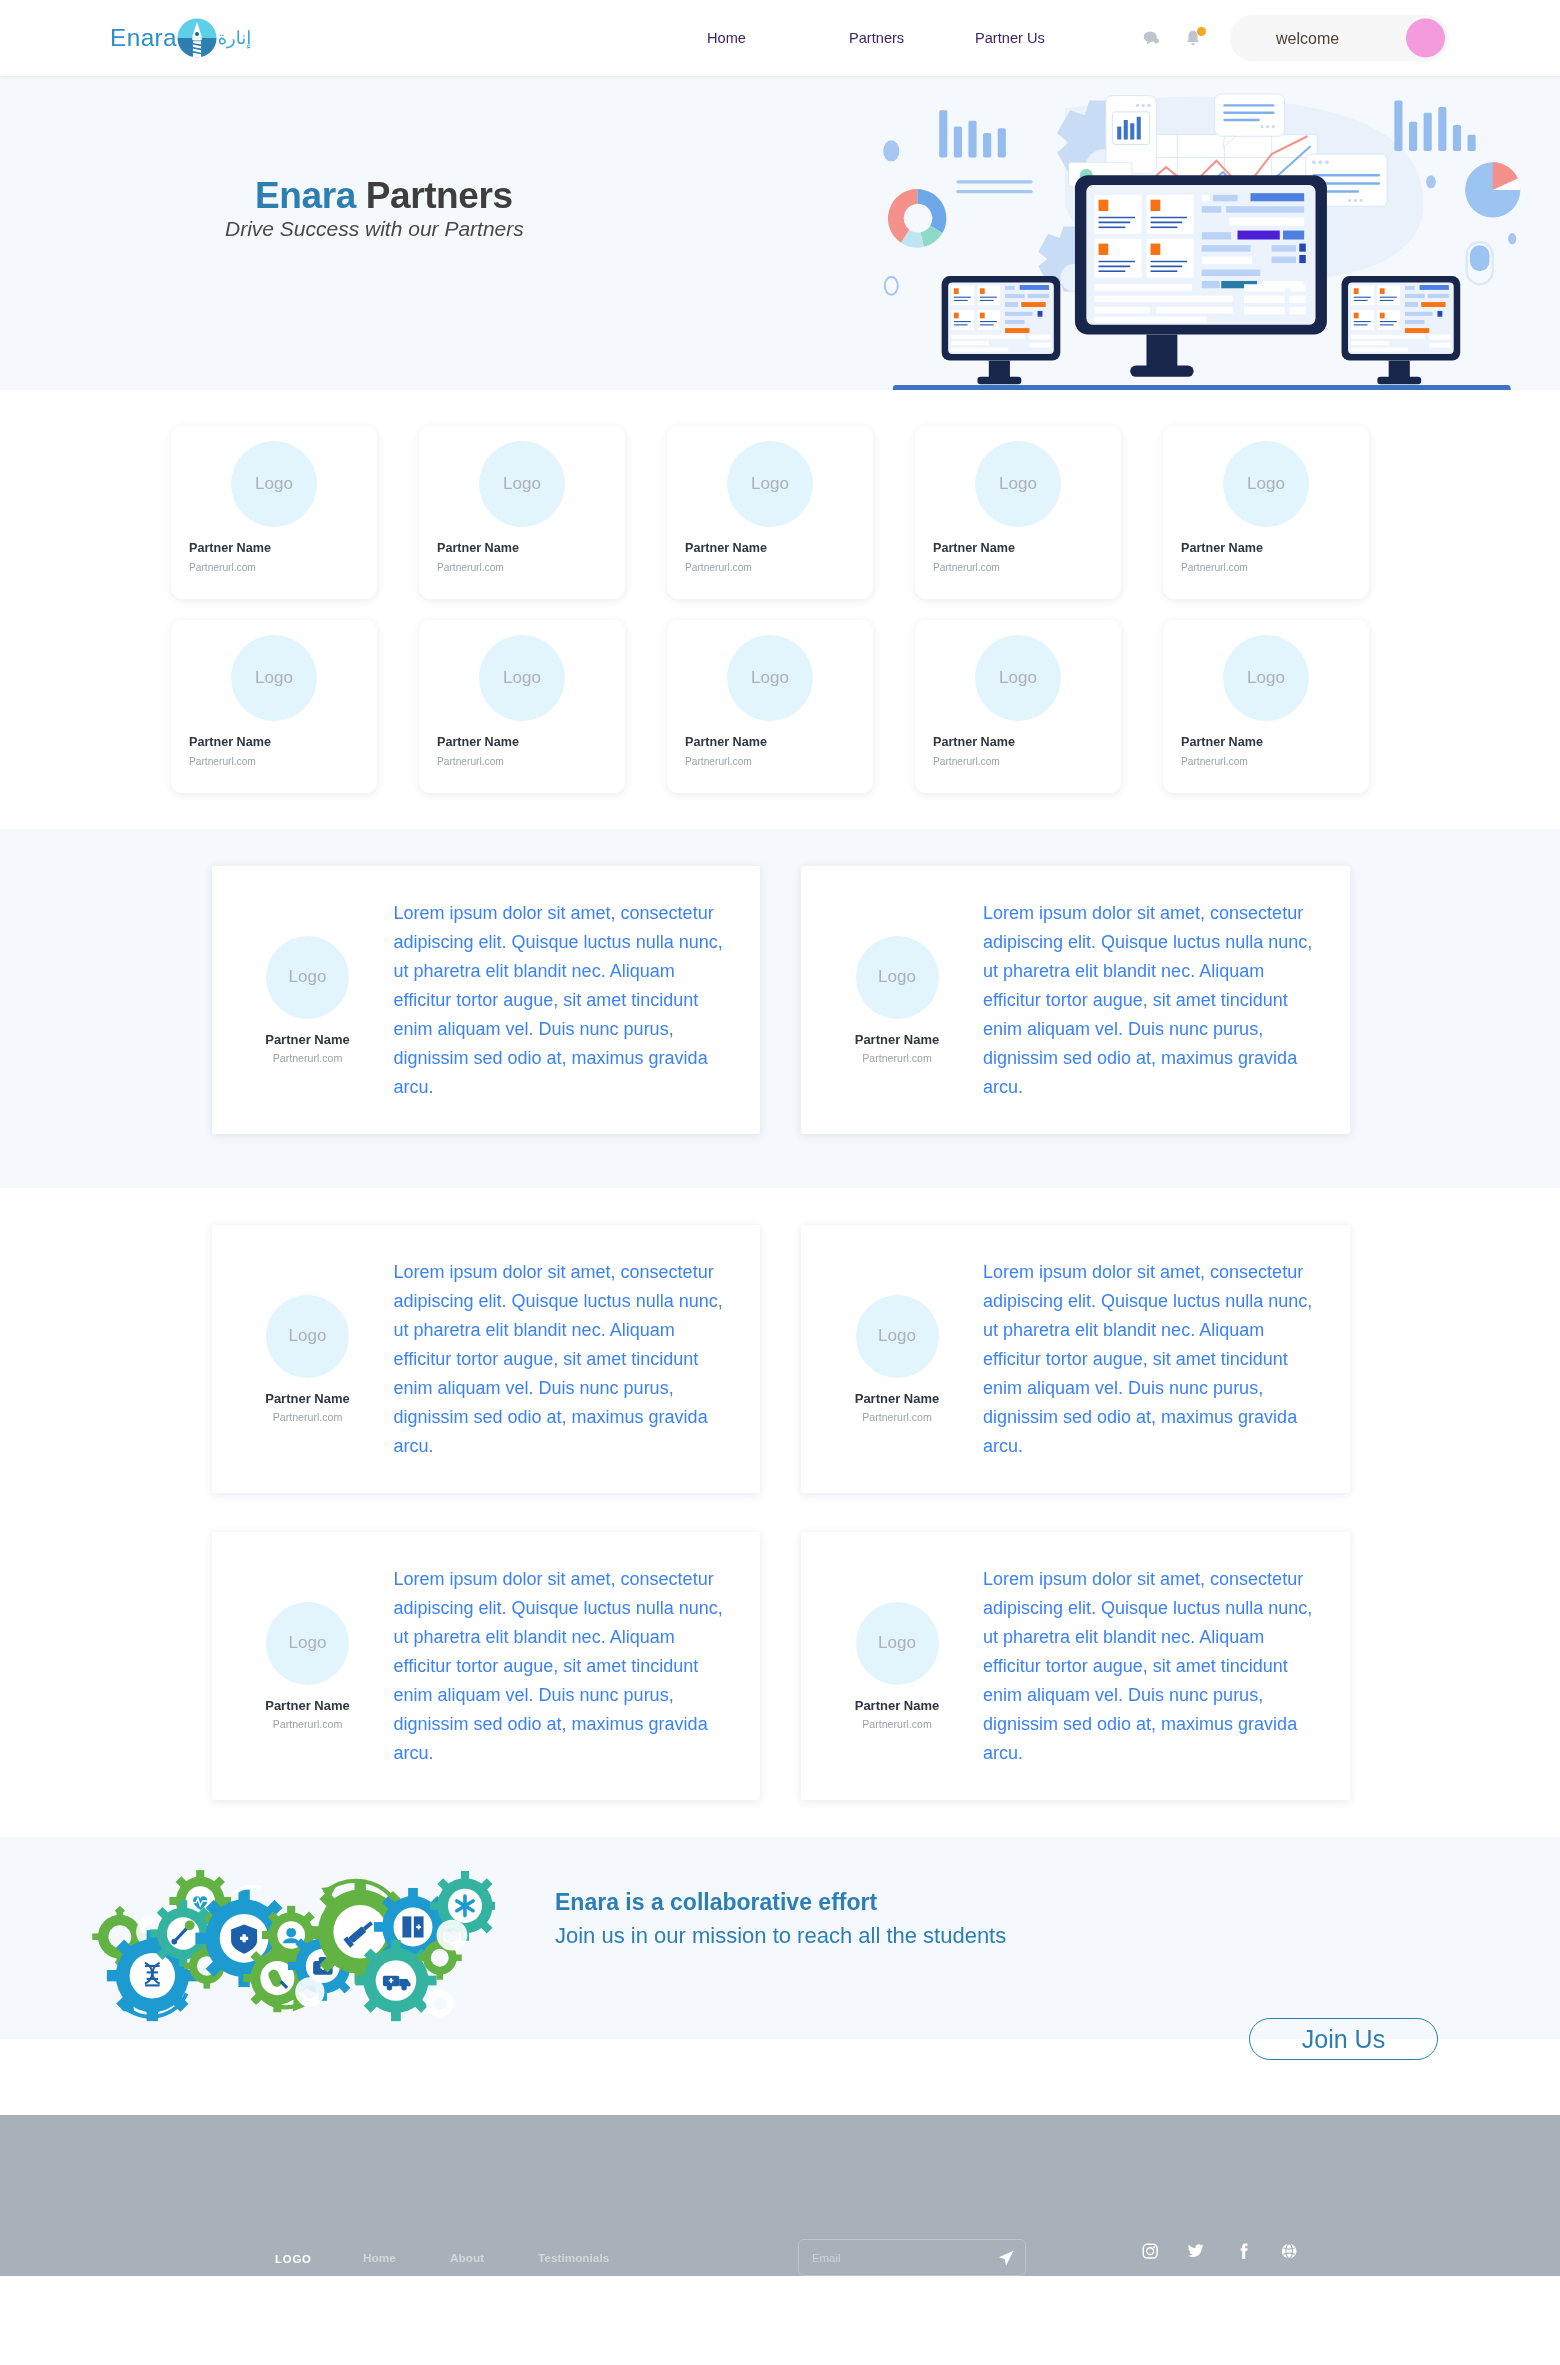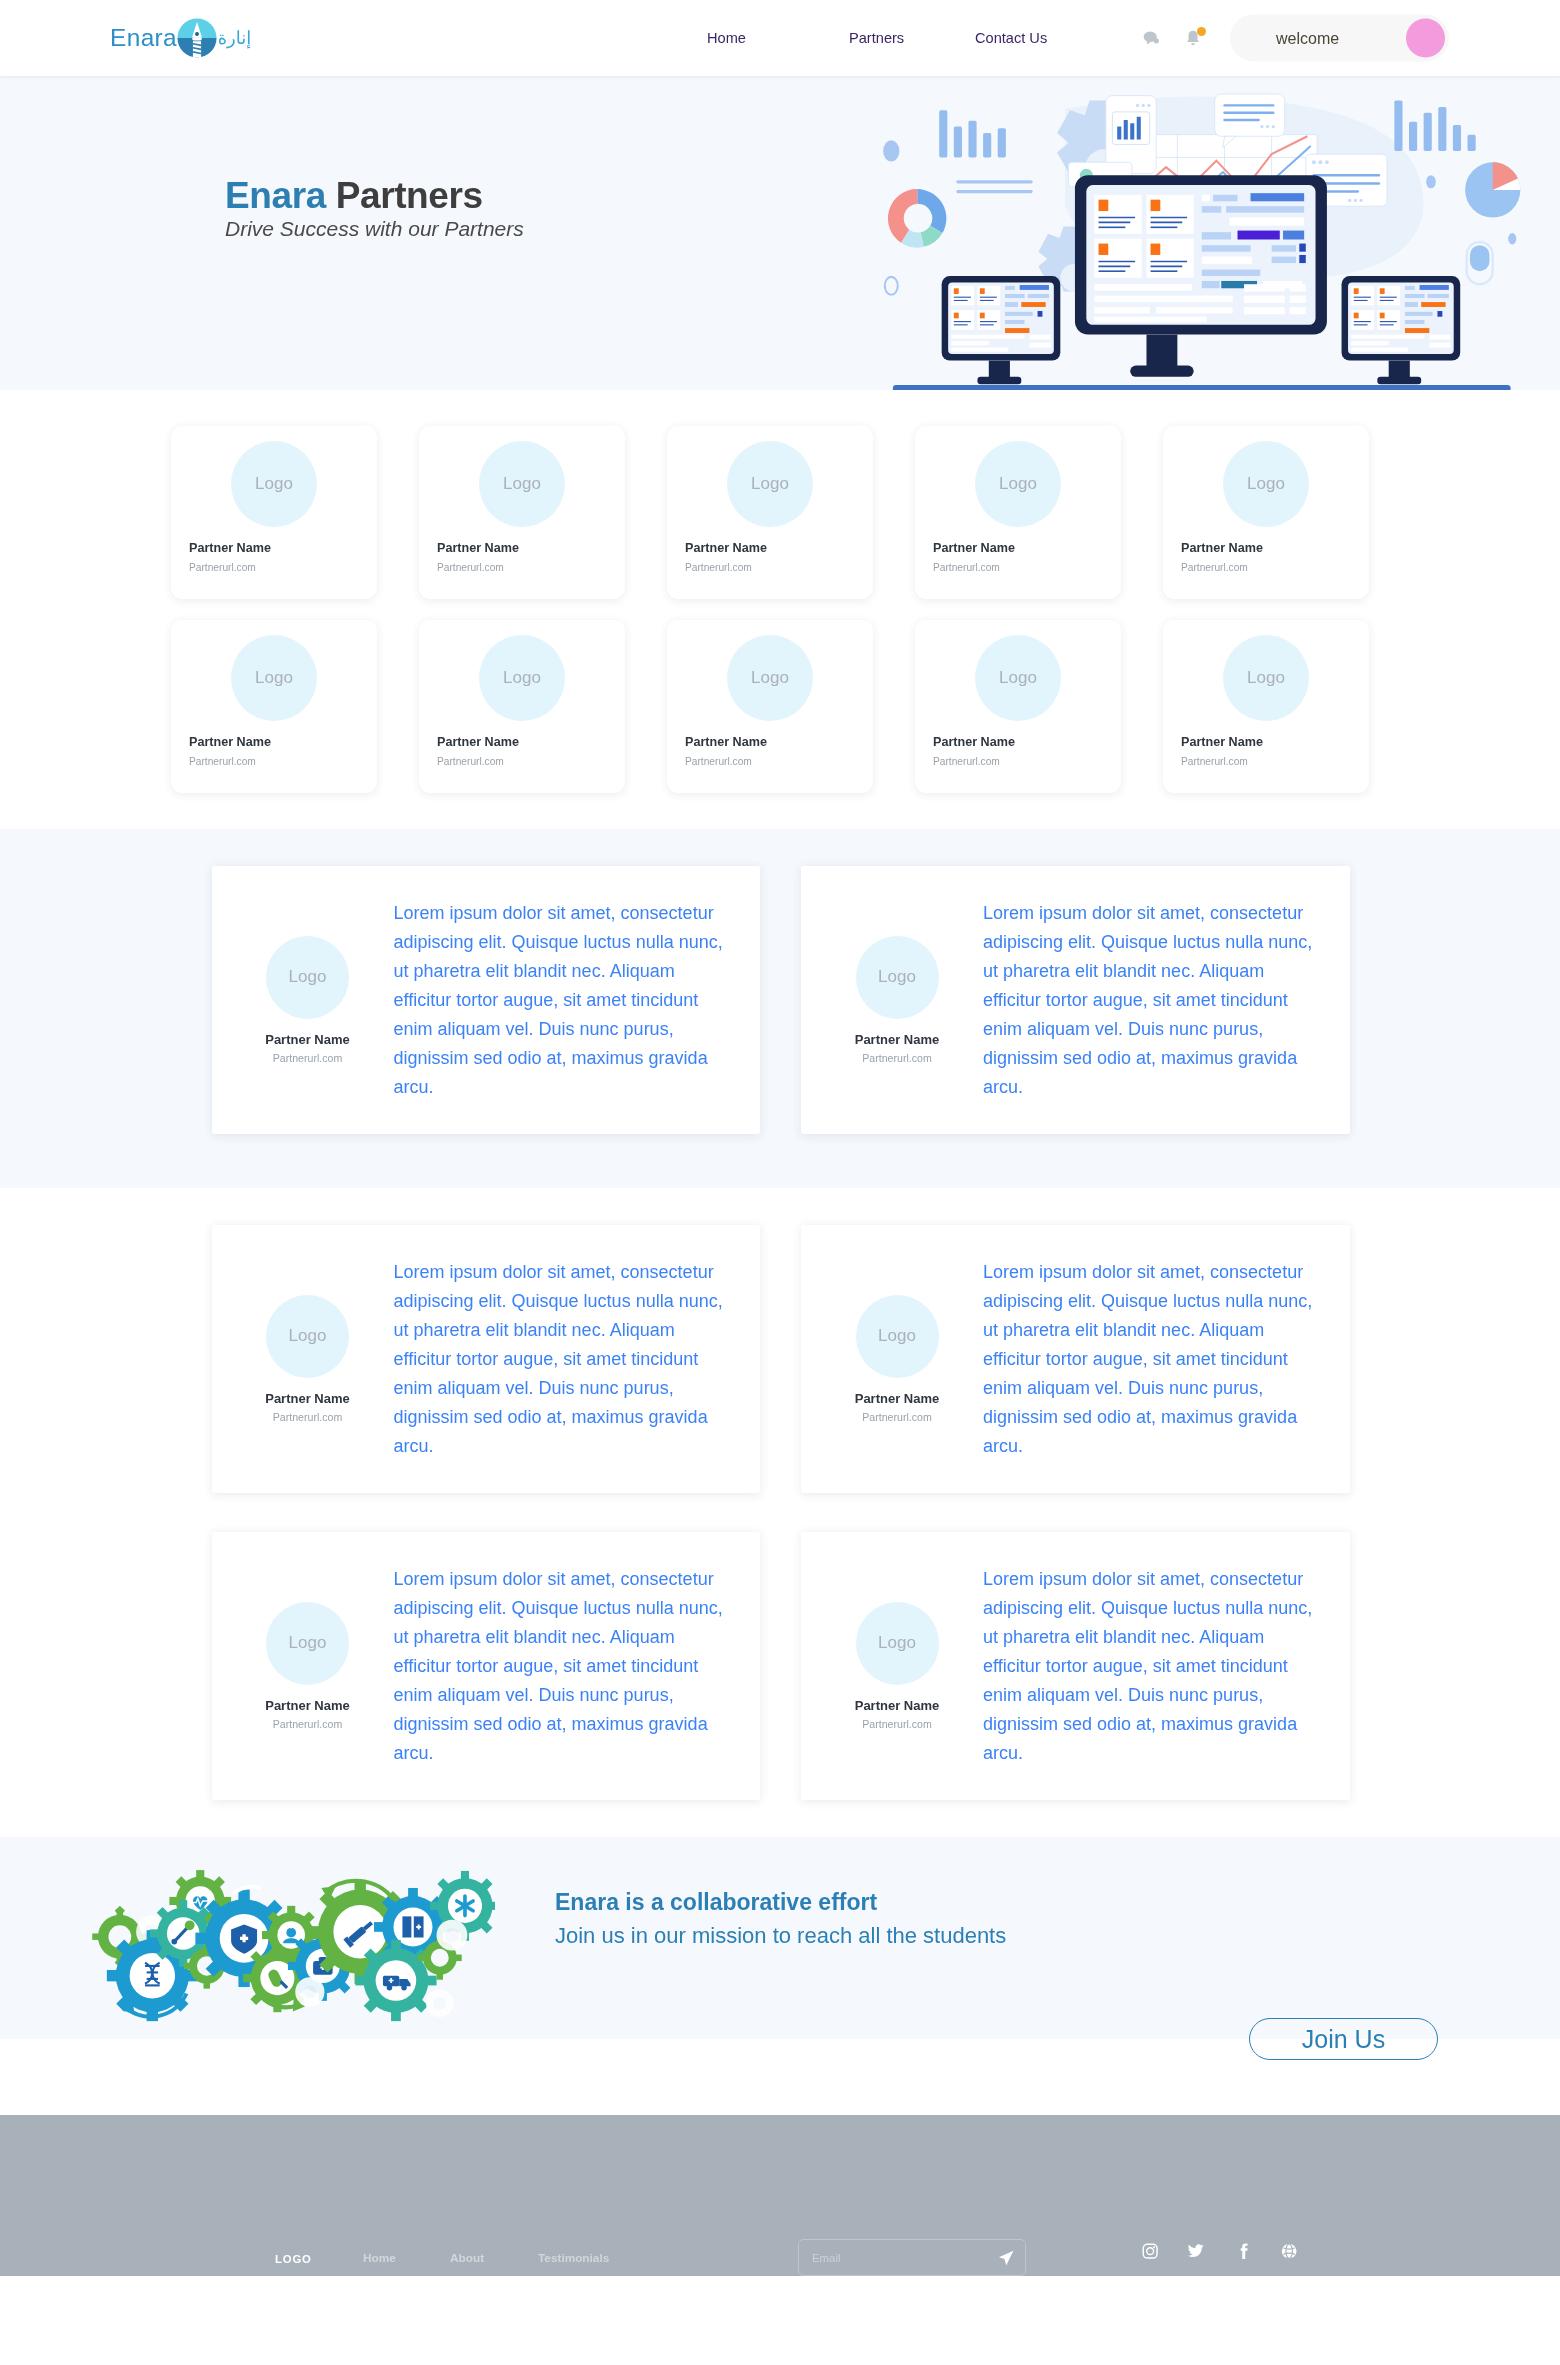--- a/index.html
+++ b/index.html
@@ -45,21 +45,21 @@
     width: 219px; height: 47px; border-radius: 23.6px; background: #F7F7F8;
     display: flex; align-items: center; justify-content: space-between;
     padding-left: 46px; padding-right: 4.1px;
   }
   .welcome-txt { font-size: 16px; color: #4a4535; }
   .avatar { width: 39px; height: 39px; border-radius: 50%; background: #F39BDC; }
 
   
   .hero { height: 314px; background: #F5F9FD; position: relative; overflow: hidden; }
   .hero-text { position: absolute; left: 225px; top: 99px; }
-  .hero-title { font-size: 37px; font-weight: 700; letter-spacing: -0.4px; }
+  .hero-title { font-size: 37px; font-weight: 700; letter-spacing: -0.4px; margin-left: 30px; }
   .hero-title .t-blue { color: #2C7FB0; }
   .hero-title .t-dark { color: #3E3E3E; }
   .hero-sub { font-size: 21px; color: #4A4A4A; margin-top: 0; font-weight: 400; font-style: italic; }
   .hero-art { position: absolute; left: 862px; top: 0px; width: 699px; height: 314px; }
 
   
   .partners-sec { background: #ffffff; padding-top: 36px; padding-bottom: 36px; }
   .sec-title { text-align: center; font-size: 33px; color: #3E3E3E; font-weight: 400;
                letter-spacing: -0.2px; margin-bottom: 34px; }
   .pgrid { width: 1219px; margin: 0 auto; display: flex; gap: 42px; }
@@ -150,21 +150,21 @@
           <path d="M22 34 L32 36 M22 39 L32 41 M22 44 L32 46" stroke="#2C7FB0" stroke-width="2" fill="none"></path>
           <circle cx="27" cy="22" r="2.4" fill="#1B5E8A"></circle>
         </svg>
       </span>
       <span class="brand-ar">إنارة</span>
     </div>
 
     <nav class="nav">
       <a class="n1" href="#">Home</a>
       <a class="n2" href="#">Partners</a>
-      <a class="n3" href="#">Contact Us</a>
+      <a class="n3" href="#">Partner Us</a>
     </nav>
 
     <div class="head-icons">
       <span class="ico">
         <svg viewBox="0 0 22 22" width="18" height="18">
           <ellipse cx="10" cy="9.5" rx="8" ry="6.5" fill="#BFC5CC"></ellipse>
           <path d="M6 15 L6 19 L11 15.5 Z" fill="#BFC5CC"></path>
           <circle cx="17.5" cy="14.5" r="3.2" fill="#BFC5CC"></circle>
         </svg>
       </span>

